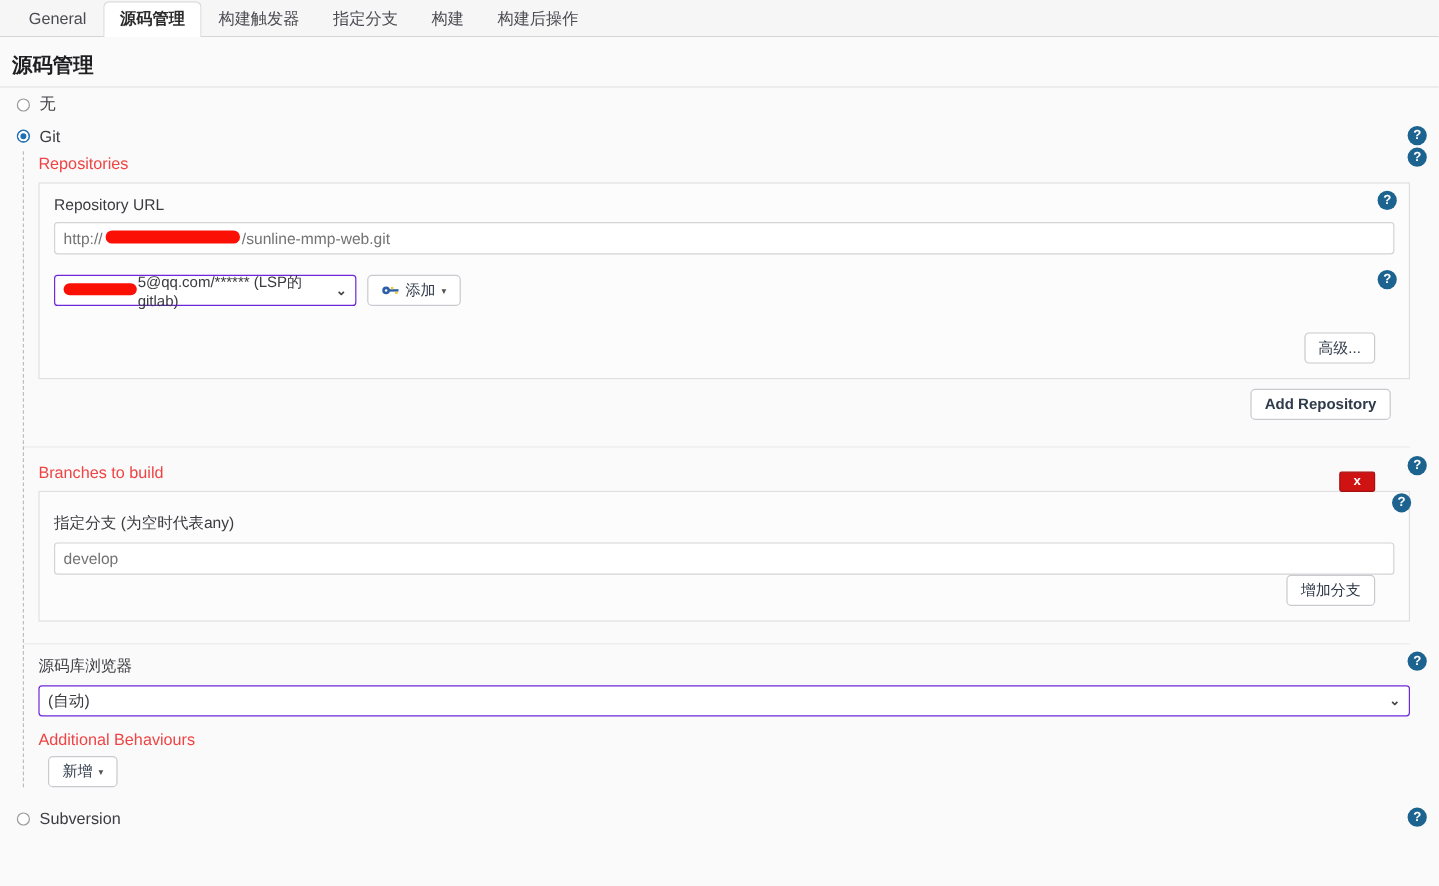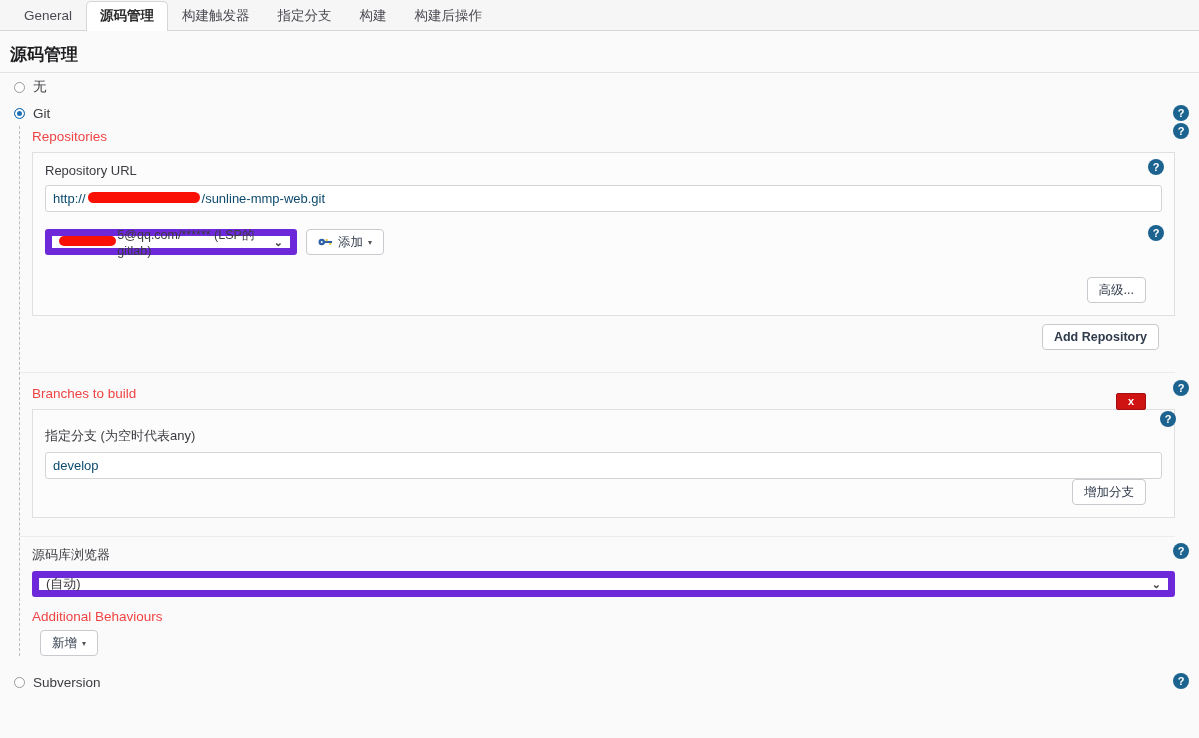--- a/index.html
+++ b/index.html
@@ -114,27 +114,27 @@
     display: block;
   }
   .txt {
     width: 100%;
     height: 26px;
     border: 1px solid #d4d4d4;
     border-radius: 3px;
     background: #fff;
     font-family: "Liberation Sans", sans-serif;
     font-size: 13px;
-    color: #0c4a6e;
+    color: #737373;
     padding: 0 7px;
     outline: none;
   }
   .sel {
     height: 26px;
-    border: 7px solid #6d28d9;
+    border: 1px solid #6d28d9;
     border-radius: 3px;
     background: #fff;
     font-family: "Liberation Sans", sans-serif;
     font-size: 13px;
     color: #3a3a40;
     padding: 0 24px 0 7px;
     display: inline-flex;
     align-items: center;
     position: relative;
     cursor: pointer;

